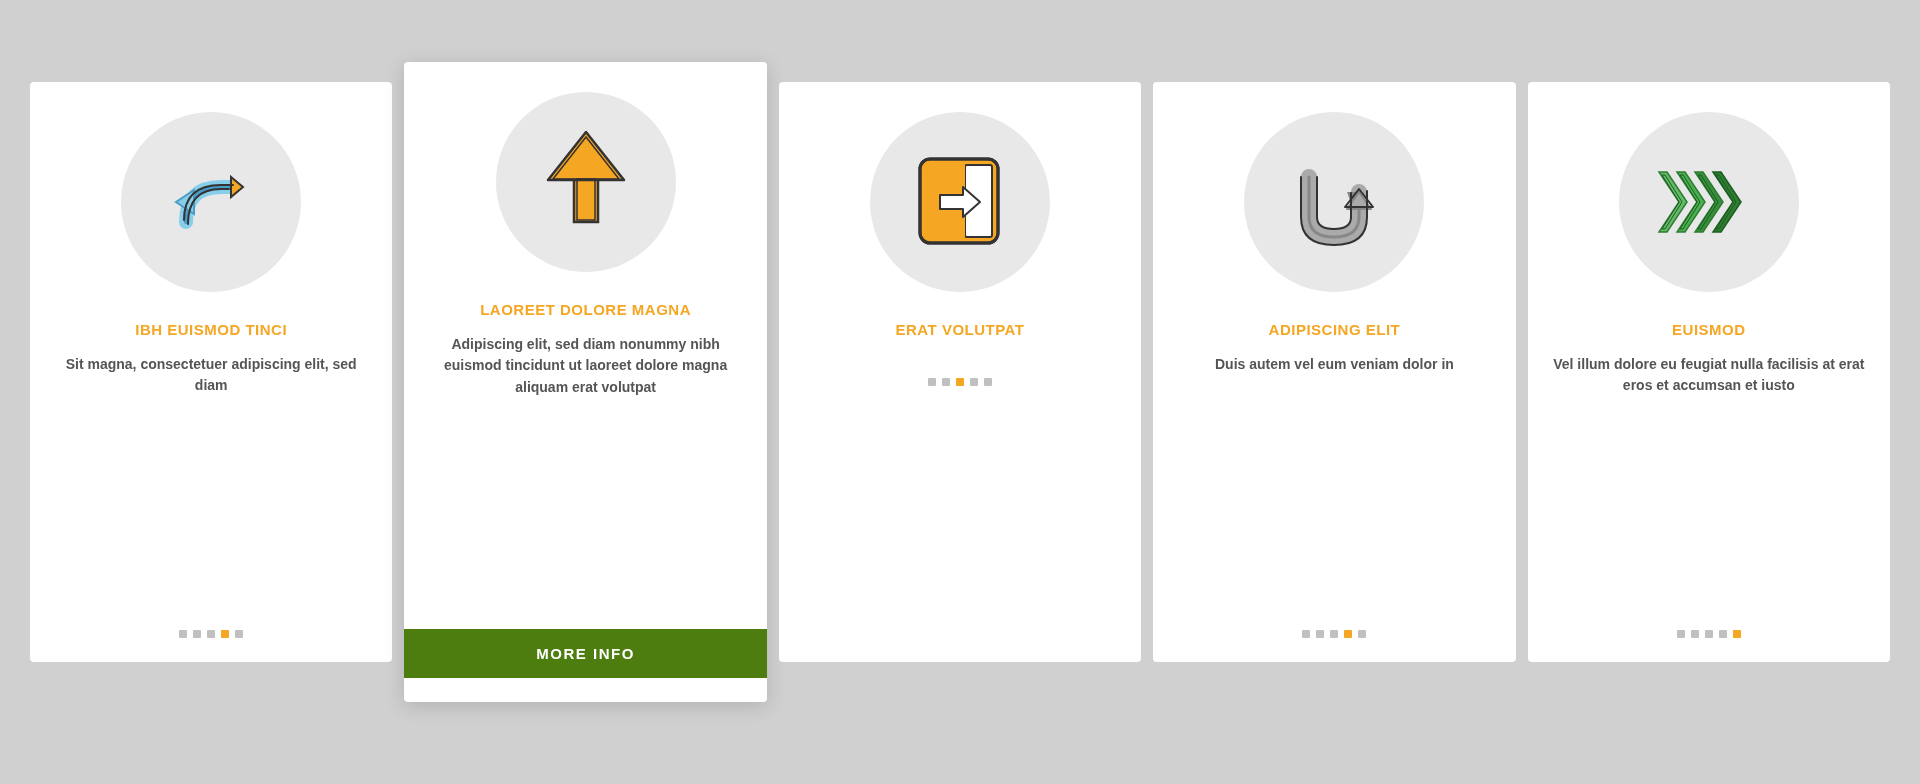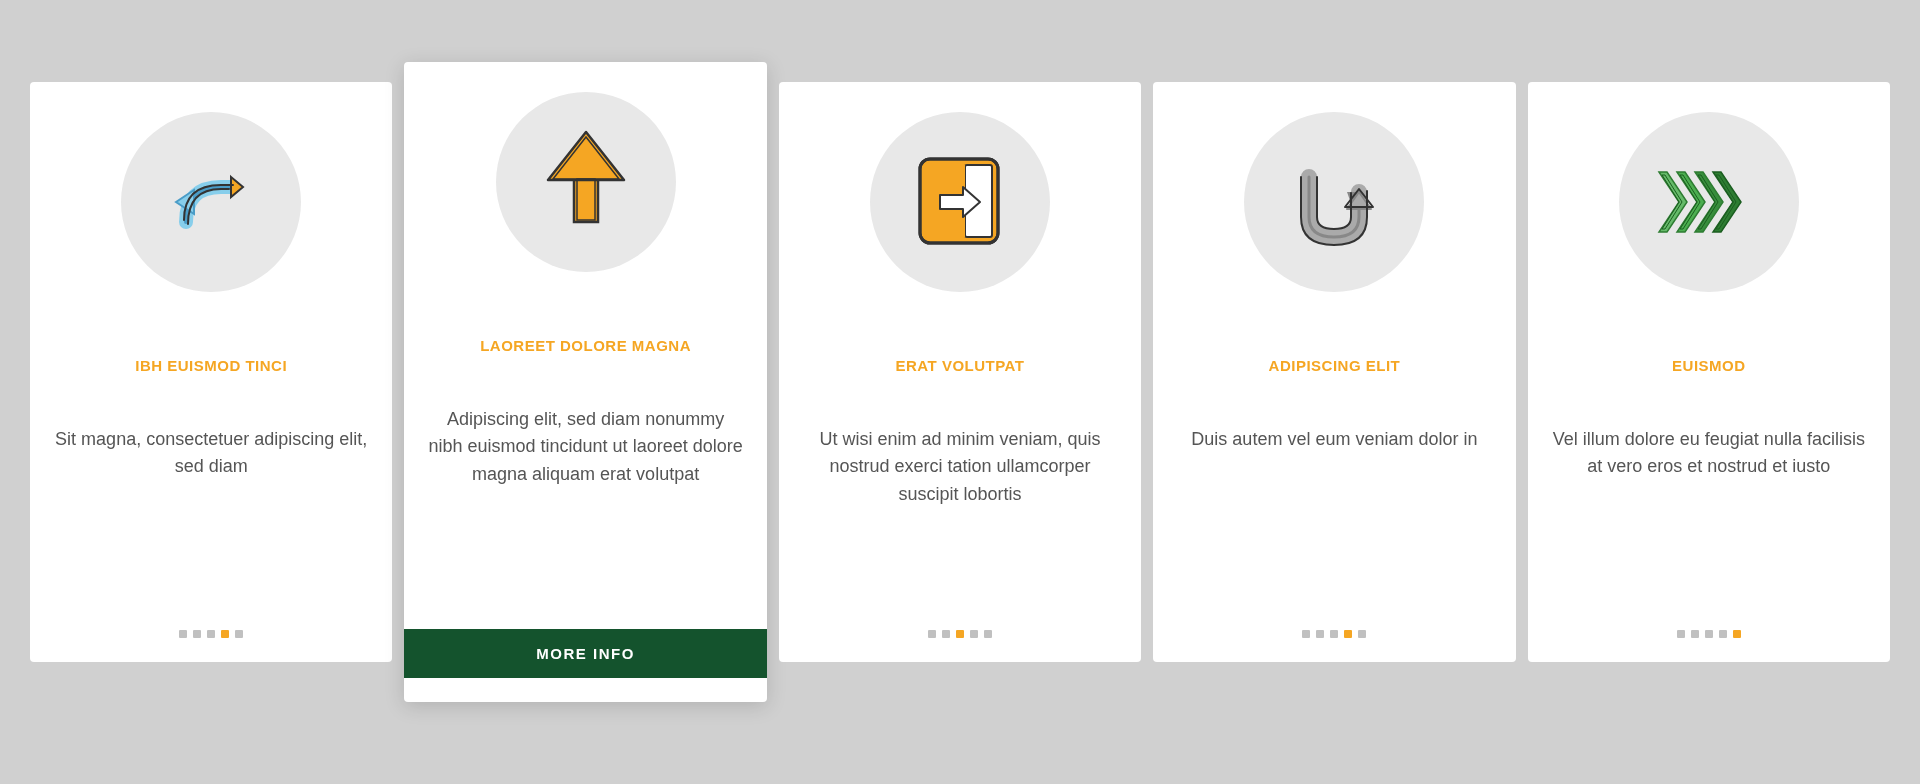--- a/index.html
+++ b/index.html
@@ -24,21 +24,20 @@
 
     .card {
       background: #ffffff;
       border-radius: 4px;
       padding: 30px 24px 24px;
       flex: 1;
       display: flex;
       flex-direction: column;
       align-items: center;
       min-height: 580px;
-      gap: 36px;
     }
 
     .card.active {
       box-shadow: 0 4px 20px rgba(0,0,0,0.15);
       margin-top: -20px;
       min-height: 640px;
     }
 
     .icon-circle {
       width: 180px;
@@ -57,24 +56,25 @@
       font-size: 15px;
       text-align: center;
       letter-spacing: 0.5px;
       margin-bottom: 14px;
       text-transform: uppercase;
       line-height: 1.3;
     }
 
     .card-text {
       color: #555555;
-      font-size: 18px;
+      font-size: 14px;
       line-height: 1.55;
       text-align: center;
       flex: 1;
+      font-weight: bold;
     }
 
     .dots-row {
       display: flex;
       gap: 6px;
       margin-top: 24px;
       align-items: center;
     }
 
     .dot {
@@ -82,21 +82,21 @@
       height: 8px;
       border-radius: 1px;
       background-color: #c0c0c0;
     }
 
     .dot.active {
       background-color: #f5a623;
     }
 
     .more-info-btn {
-      background-color: #14532d;
+      background-color: #4d7c0f;
       color: #ffffff;
       font-weight: 700;
       font-size: 15px;
       letter-spacing: 1.5px;
       text-align: center;
       padding: 16px 0;
       width: calc(100% + 48px);
       margin-left: -24px;
       margin-right: -24px;
       cursor: pointer;
@@ -169,21 +169,20 @@
         <rect x="60" y="18" width="27" height="72" rx="2" fill="#ffffff" stroke="#333" stroke-width="2"></rect>
 
         <rect x="18" y="18" width="42" height="72" fill="#f5a623"></rect>
 
         <polygon points="35,48 58,48 58,40 75,55 58,70 58,62 35,62" fill="#ffffff" stroke="#333" stroke-width="2" stroke-linejoin="round"></polygon>
 
         <rect x="15" y="12" width="78" height="84" rx="10" ry="10" fill="none" stroke="#333" stroke-width="3"></rect>
       </svg>
     </div>
     <div class="card-title">ERAT VOLUTPAT</div>
-    <div class="card-text">Ut wisi enim ad minim veniam, quis nostrud exerci tation ullamcorper suscipit lobortis</div>
     <div class="dots-row">
       <div class="dot" style="background:#c0c0c0"></div>
       <div class="dot" style="background:#c0c0c0"></div>
       <div class="dot active" style="background:#f5a623"></div>
       <div class="dot" style="background:#c0c0c0"></div>
       <div class="dot" style="background:#c0c0c0"></div>
     </div>
   </div>
 
   <div class="card">
@@ -226,21 +225,21 @@
 
         <polygon points="64,15 84,45 64,75 72,75 92,45 72,15" fill="#2e7d32" stroke="#1b5e20" stroke-width="1.5"></polygon>
 
         <polygon points="13,18 30,45 13,72 16,72 33,45 16,18" fill="none" stroke="#1b5e20" stroke-width="1"></polygon>
         <polygon points="31,18 48,45 31,72 34,72 51,45 34,18" fill="none" stroke="#1b5e20" stroke-width="1"></polygon>
         <polygon points="49,18 66,45 49,72 52,72 69,45 52,18" fill="none" stroke="#1b5e20" stroke-width="1"></polygon>
         <polygon points="67,18 84,45 67,72 70,72 87,45 70,18" fill="none" stroke="#1b5e20" stroke-width="1"></polygon>
       </svg>
     </div>
     <div class="card-title">EUISMOD</div>
-    <div class="card-text">Vel illum dolore eu feugiat nulla facilisis at vero eros et nostrud et iusto</div>
+    <div class="card-text">Vel illum dolore eu feugiat nulla facilisis at erat eros et accumsan et iusto</div>
     <div class="dots-row">
       <div class="dot" style="background:#c0c0c0"></div>
       <div class="dot" style="background:#c0c0c0"></div>
       <div class="dot" style="background:#c0c0c0"></div>
       <div class="dot" style="background:#c0c0c0"></div>
       <div class="dot active" style="background:#f5a623"></div>
     </div>
   </div>
 
 </div>

